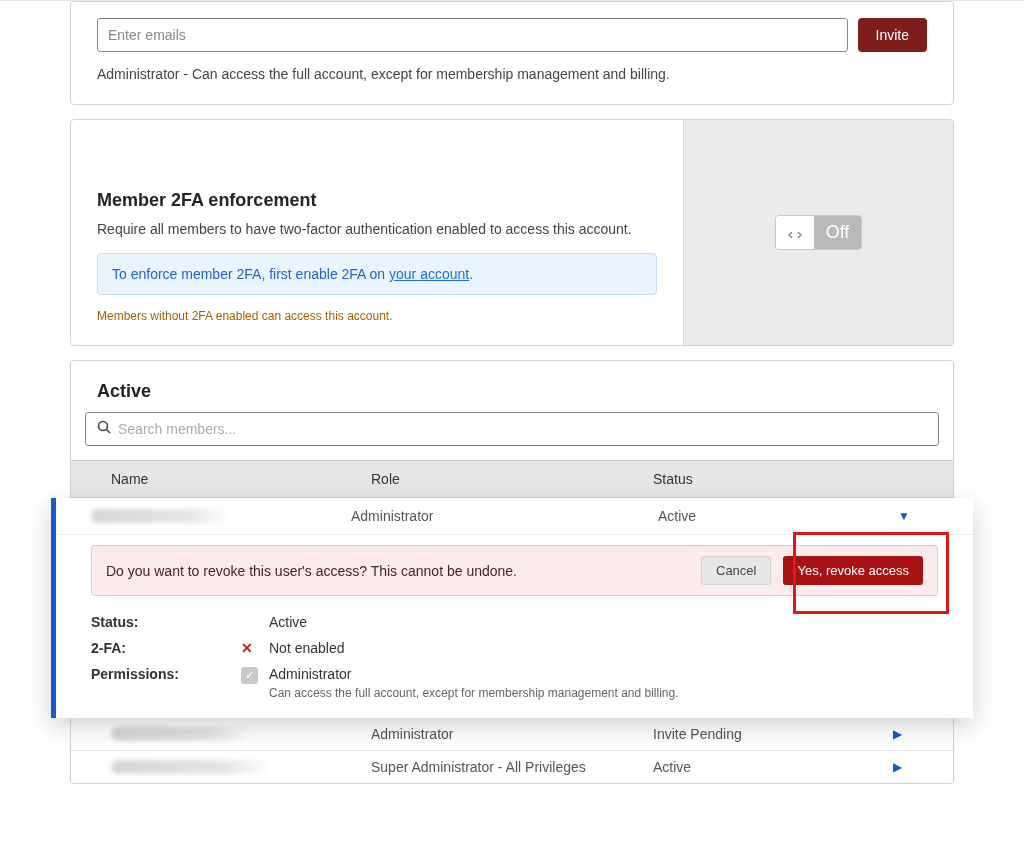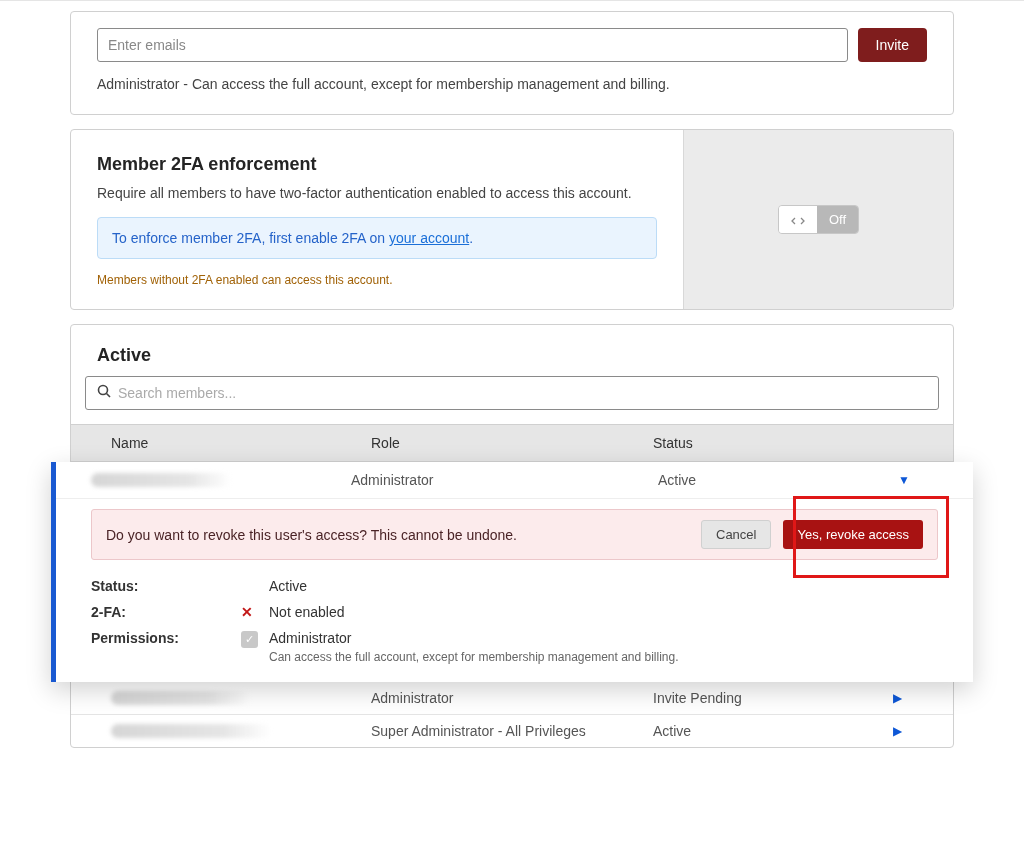--- a/index.html
+++ b/index.html
@@ -10,21 +10,20 @@
       font-size: 14px;
       width: 1024px;
       border-top: 1px solid #e5e5e5;
     }
     .page { padding: 0 70px 40px 70px; }
 
     .card {
       border: 1px solid #d0d0d0;
       border-radius: 4px;
       background: #fff;
-      margin-top: 10px;
     }
 
     
     .invite-row { display: flex; gap: 10px; padding: 16px 26px 8px 26px; }
     .invite-input {
       flex: 1;
       border: 1px solid #8a8a8a;
       border-radius: 3px;
       padding: 8px 10px;
       font-size: 14px;
@@ -45,38 +44,38 @@
     
     .card-split { display: flex; }
     .split-left { flex: 1; padding: 24px 26px 14px 26px; }
     .split-right {
       width: 270px;
       background: #ebebeb;
       border-left: 1px solid #d8d8d8;
       display: flex; align-items: center; justify-content: center;
       border-top-right-radius: 4px; border-bottom-right-radius: 4px;
     }
-    .section-title { font-size: 18px; font-weight: 600; margin-bottom: 10px; }
+    .section-title { font-size: 18px; font-weight: 600; margin-bottom: 10px; margin-top: 46px; }
     .section-sub   { color: #444; margin-bottom: 16px; }
     .info-callout {
       background: #eaf4fe;
       border: 1px solid #bcdcf7;
       border-radius: 4px;
       padding: 12px 14px;
       color: #2563c9;
     }
     .info-callout a { color: #1b6fd8; }
     .helper-text { color: #a16207; font-size: 12px; margin-top: 14px; margin-bottom: 8px;}
 
     .toggle {
       display: inline-flex; border-radius: 4px; overflow: hidden;
       border: 1px solid #c7c7c7;
     }
     .toggle > span {
-      padding: 6px 12px; font-size: 13px;
+      padding: 6px 12px; font-size: 18px;
     }
     .toggle .on  { background: #fff; color: #777; }
     .toggle .off { background: #b8b8b8; color: #fff; }
     .toggle .on svg { vertical-align: -2px; }
 
     
     .members-title { font-size: 18px; font-weight: 700; padding: 20px 26px 10px 26px; }
     .search-wrap { padding: 0 14px 14px 14px; position: relative; }
     .search-wrap .icon {
       position: absolute; left: 26px; top: 8px; color: #444;

